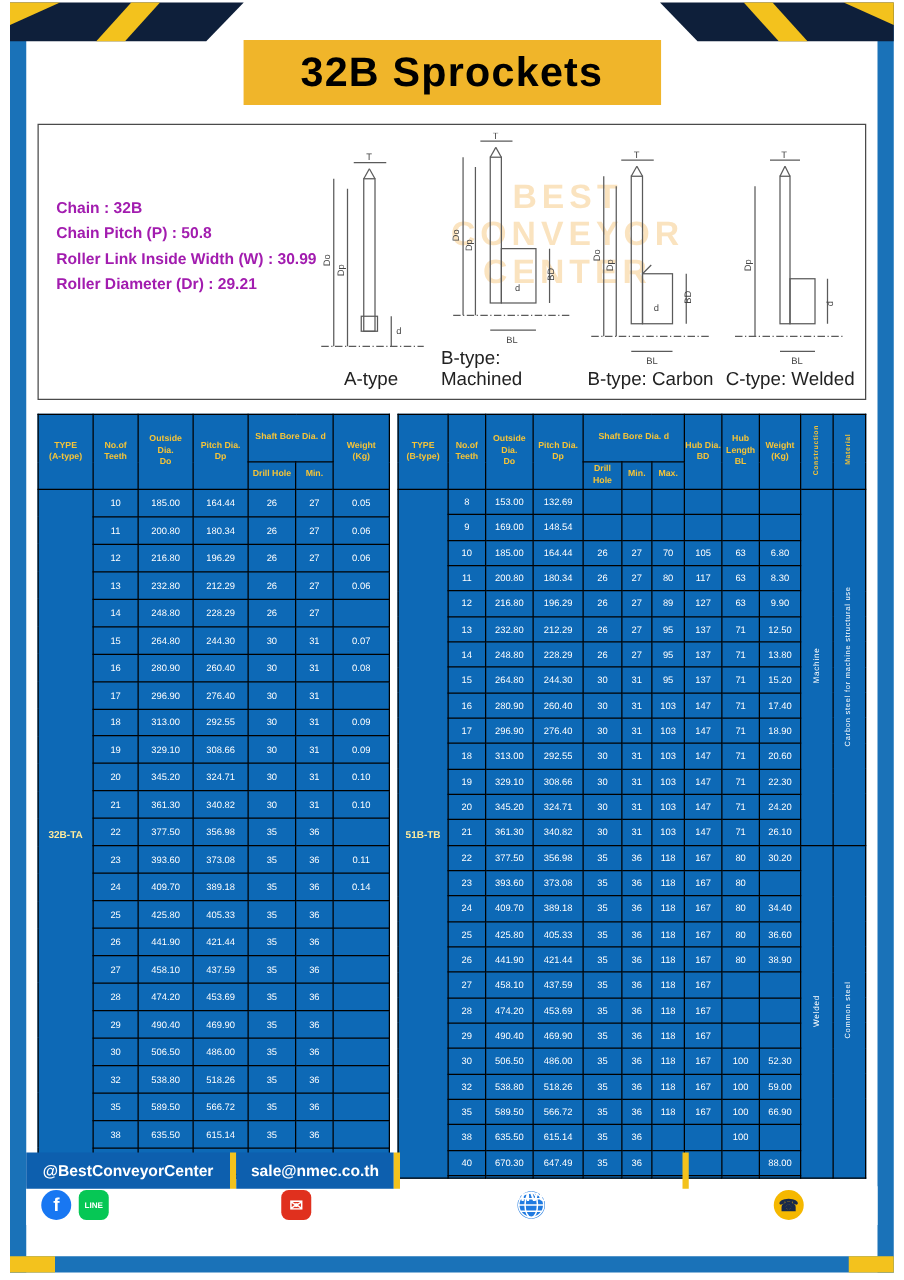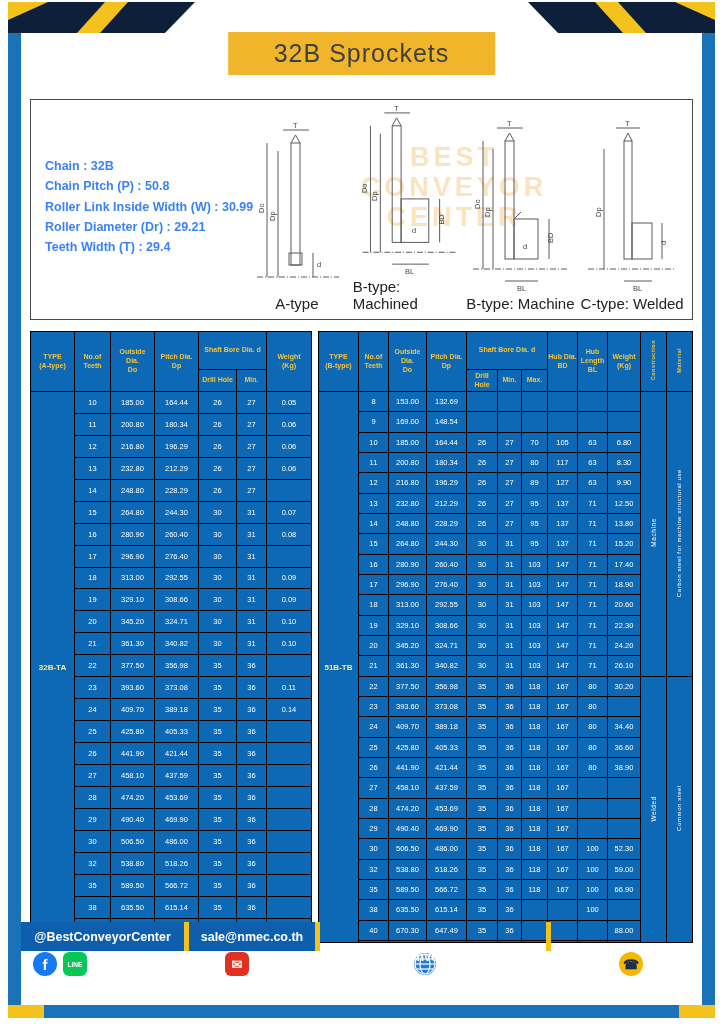--- a/index.html
+++ b/index.html
@@ -8,27 +8,27 @@
 
   
   .frame { position:absolute; left:8px; right:8px; top:4px; bottom:6px;
            border:13px solid #1a72b8; border-top:none; pointer-events:none; }
   .corner-deco { position:absolute; top:0; left:0; }
   .corner-b { position:absolute; bottom:6px; width:36px; height:13px; background:#f3c21d; }
   .corner-b.left { left:8px; } .corner-b.right { right:8px; }
 
   
   .title-banner { position:absolute; top:32px; left:50%; transform:translateX(-50%);
-    background:#f0b52a; color:#404040; font-size:25px; font-weight:normal;
+    background:#f0b52a; color:#000000; font-size:33px; font-weight:bold;
     padding:7px 46px; white-space:nowrap; letter-spacing:1px; }
 
   
   .diagram-box { position:absolute; left:30px; top:99px; width:663px; height:221px;
     border:1px solid #4a4a4a; background:#fff; }
-  .specs { position:absolute; left:14px; top:56px; color:#3b82f6; font-weight:bold;
+  .specs { position:absolute; left:14px; top:56px; color:#a21caf; font-weight:bold;
     font-size:12.5px; line-height:1.62; white-space:nowrap; }
   .watermark { position:absolute; left:308px; top:42px; width:230px; text-align:center;
     color:#f2a93b; opacity:.32; font-weight:bold; letter-spacing:4px; line-height:1.12;
     font-size:27px; pointer-events:none; }
   .figures { position:absolute; left:210px; top:6px; right:4px; bottom:2px; display:flex; }
   .figure { flex:1; display:flex; flex-direction:column; align-items:center; justify-content:flex-end; }
   .figure svg { display:block; }
   .caption { font-size:15px; color:#222; padding:2px 0 5px 0; }
   .diag-stroke { stroke:#5a5a5a; fill:none; stroke-width:1; }
   .dim-text { font-size:7.5px; fill:#444; font-family:"Liberation Sans",sans-serif; }
@@ -93,21 +93,20 @@
     <div>BEST</div>
     <div>CONVEYOR</div>
     <div>CENTER</div>
   </div>
 
   <div class="specs">
     <div>Chain : 32B</div>
     <div>Chain Pitch (P) : 50.8</div>
     <div>Roller Link Inside Width (W) : 30.99</div>
     <div>Roller Diameter (Dr) : 29.21</div>
-    <div>Teeth Width (T) : 29.4</div>
   </div>
 
   <div class="figures">
 
     <div class="figure">
       <svg width="100" height="172" viewBox="0 0 100 172">
         <line class="diag-stroke" x1="10" y1="156" x2="92" y2="156" stroke-dasharray="6 2 1 2"></line>
         <rect class="diag-stroke" x="44" y="22" width="9" height="122"></rect>
         <line class="diag-stroke" x1="44" y1="22" x2="48.5" y2="14"></line>
         <line class="diag-stroke" x1="48.5" y1="14" x2="53" y2="22"></line>
@@ -159,21 +158,21 @@
         <line class="diag-stroke" x1="18" y1="20" x2="18" y2="148"></line>
         <text class="dim-text" x="15" y="88" transform="rotate(-90 15 88)">Do</text>
         <line class="diag-stroke" x1="28" y1="28" x2="28" y2="148"></line>
         <text class="dim-text" x="25" y="96" transform="rotate(-90 25 96)">Dp</text>
         <line class="diag-stroke" x1="84" y1="98" x2="84" y2="138"></line>
         <text class="dim-text" x="88" y="122" transform="rotate(-90 88 122)">BD</text>
         <text class="dim-text" x="58" y="128">d</text>
         <line class="diag-stroke" x1="40" y1="160" x2="73" y2="160"></line>
         <text class="dim-text" x="52" y="170">BL</text>
       </svg>
-      <div class="caption">B-type: Machine</div>
+      <div class="caption">B-type: Carbon</div>
     </div>
 
     <div class="figure">
       <svg width="104" height="172" viewBox="0 0 104 172">
         <line class="diag-stroke" x1="8" y1="148" x2="96" y2="148" stroke-dasharray="6 2 1 2"></line>
         <rect class="diag-stroke" x="44" y="20" width="8" height="118"></rect>
         <line class="diag-stroke" x1="44" y1="20" x2="48" y2="12"></line>
         <line class="diag-stroke" x1="48" y1="12" x2="52" y2="20"></line>
         <rect class="diag-stroke" x="52" y="102" width="20" height="36"></rect>
         <line class="diag-stroke" x1="36" y1="7" x2="60" y2="7"></line>

